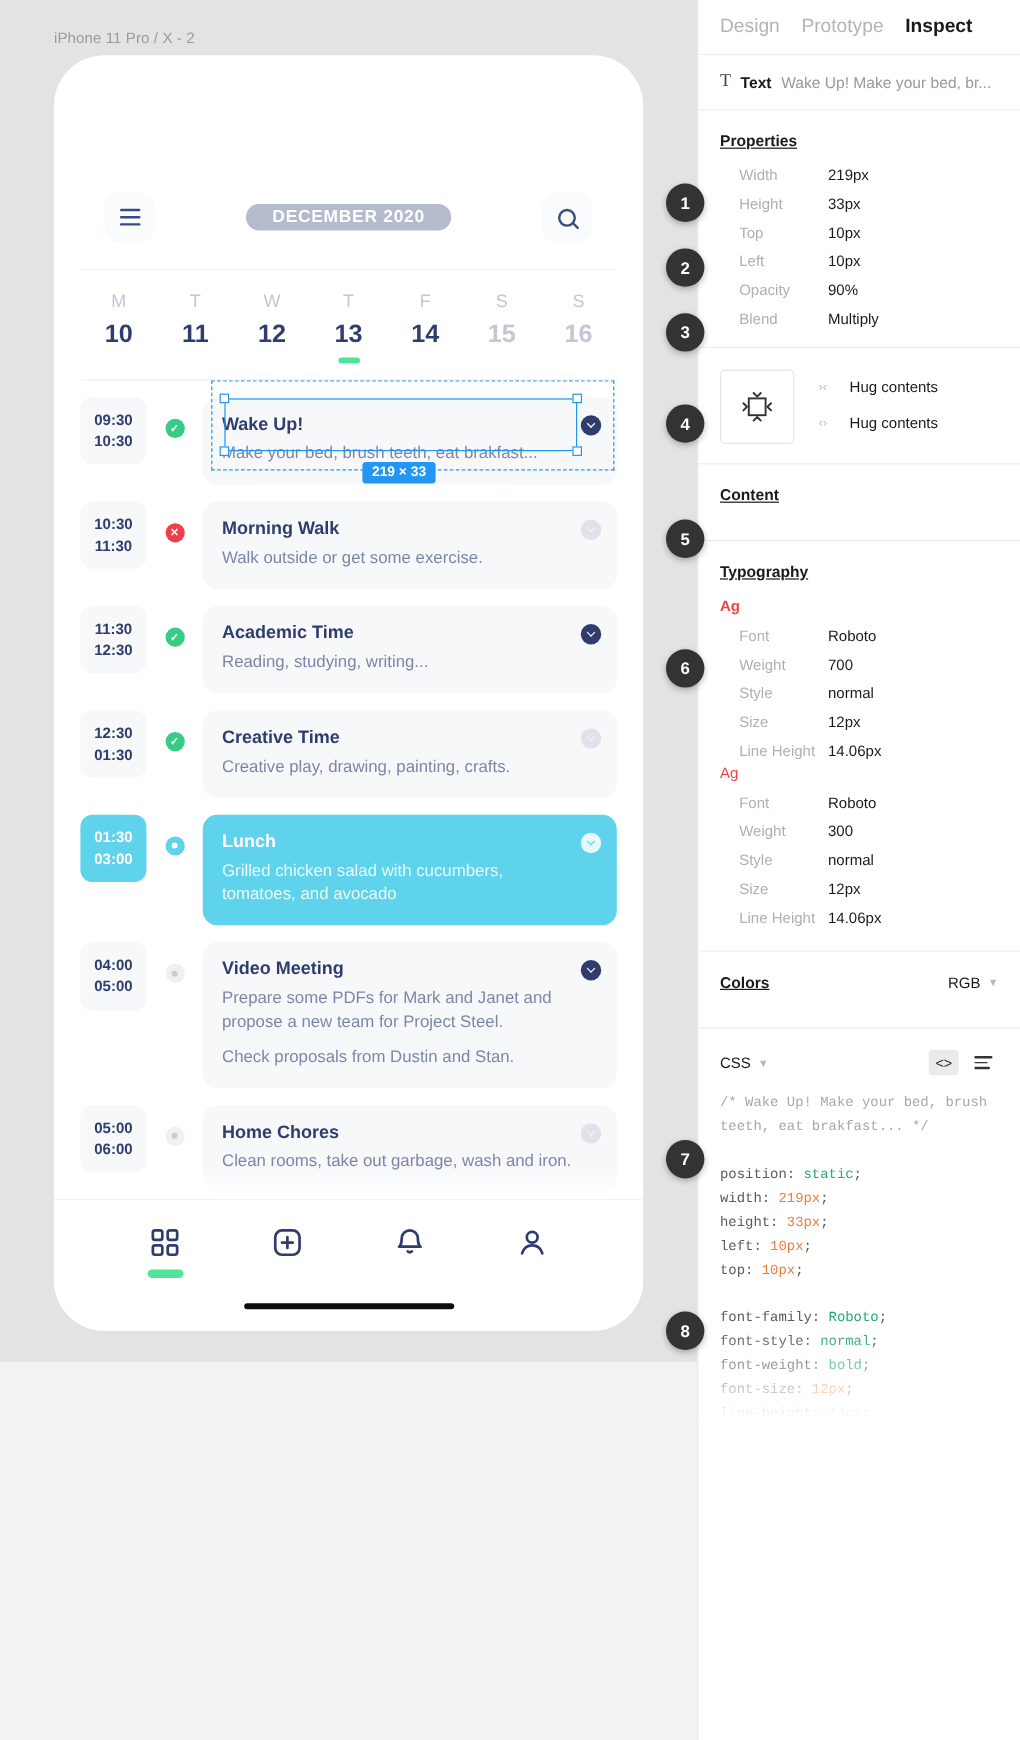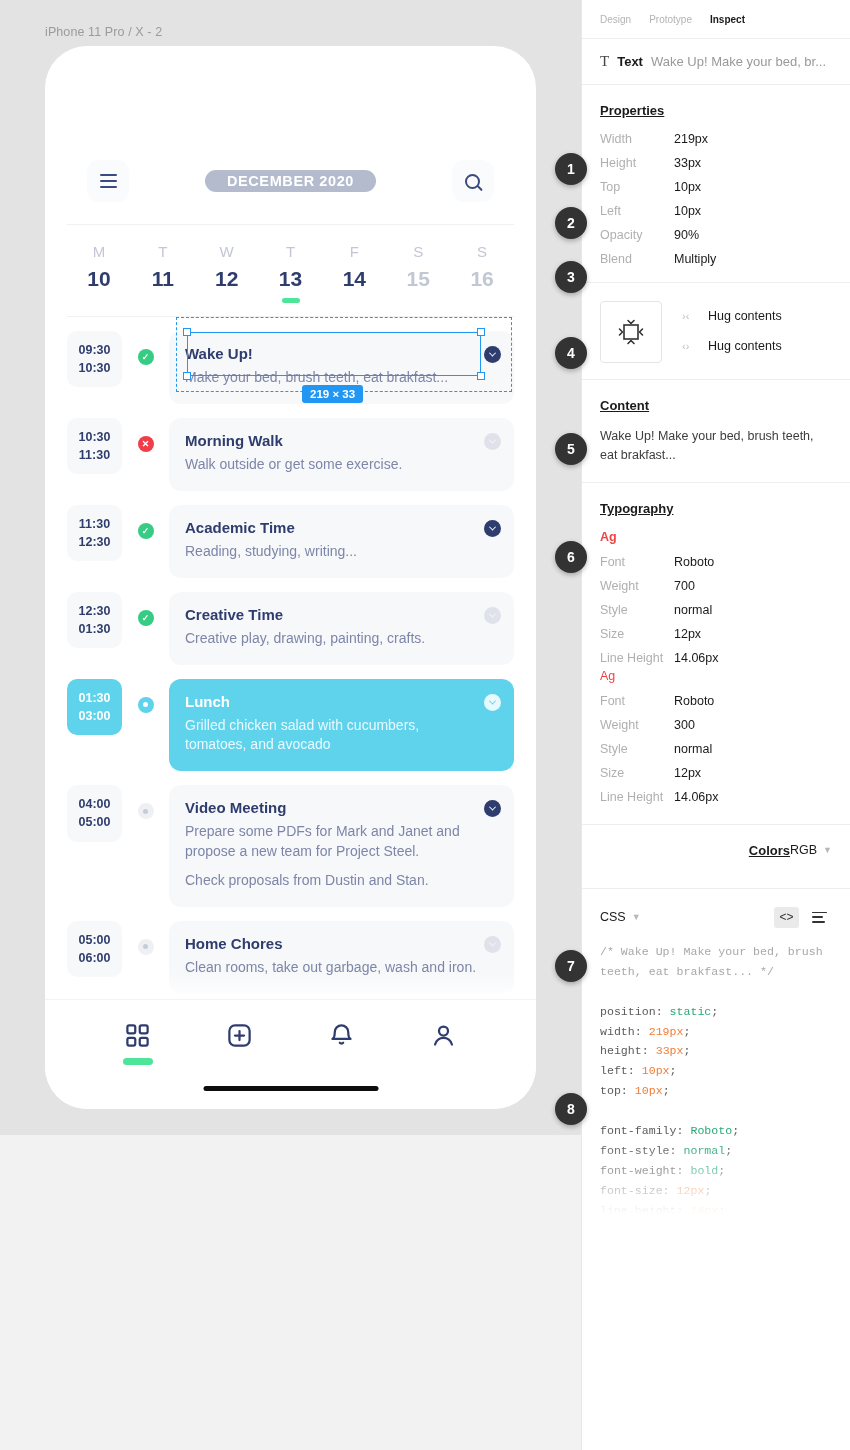--- a/index.html
+++ b/index.html
@@ -185,40 +185,40 @@
   
   .panel {
     position: absolute; left: 581px; top: 0;
     width: 269px; height: 1450px;
     background: #fff;
     border-left: 1px solid #e7e7e7;
     overflow: hidden;
   }
   .tabs {
     display: flex; gap: 18px; padding: 14px 18px 13px;
-    font-size: 10px; border-bottom: 1px solid #eeeeee;
+    font-size: 16px; border-bottom: 1px solid #eeeeee;
   }
   .tabs .tab { color: #b3b3b3; }
   .tabs .tab.active { color: #1a1a1a; font-weight: bold; }
 
   .layerrow {
     display: flex; align-items: center; gap: 8px;
     padding: 14px 18px; border-bottom: 1px solid #eeeeee;
     font-size: 13px;
   }
   .t-glyph { color: #444; font-size: 15px; font-family: "Liberation Serif", serif; }
   .layerrow .lt { color: #1a1a1a; font-weight: bold; }
   .layerrow .lv { color: #999; overflow: hidden; white-space: nowrap; }
 
   .section { padding: 18px 18px 16px; border-bottom: 1px solid #eeeeee; }
   .sec-title { font-size: 13px; font-weight: bold; color: #1a1a1a; margin-bottom: 14px; text-decoration: underline; }
-  .sec-head { display: flex; align-items: center; justify-content: flex-end; margin-bottom: 14px; }
+  .sec-head { display: flex; align-items: center; justify-content: space-between; margin-bottom: 14px; }
   .prop { display: flex; font-size: 12.5px; margin-bottom: 10px; }
   .prop:last-child { margin-bottom: 0; }
-  .prop .k { width: 74px; color: #b0b0b0; }
+  .prop .k { width: 74px; color: #b0b0b0; margin-left: 16px; }
   .prop .v { color: #1a1a1a; }
 
   .constraints { display: flex; align-items: flex-start; gap: 20px; }
   .cbox {
     width: 62px; height: 62px; border: 1px solid #e4e4e4;
     border-radius: 4px; display: flex; align-items: center; justify-content: center;
   }
   .chug { display: flex; flex-direction: column; gap: 16px; padding-top: 8px; }
   .hug { display: flex; align-items: center; gap: 12px; font-size: 12.5px; color: #1a1a1a; }
   .hug .hg { color: #c0c0c0; font-size: 11px; width: 14px; }
@@ -544,21 +544,20 @@
           <div class="hug">
             <span class="hg">‹›</span>
             <span>Hug contents</span>
           </div>
         </div>
       </div>
     </div>
 
     <div class="section">
       <div class="sec-title">Content</div>
-      <div class="content-text">Wake Up! Make your bed, brush teeth, eat brakfast...</div>
     </div>
 
     <div class="section">
       <div class="sec-title">Typography</div>
       <div id="typo">
           <div class="tyblock">
      <div class="ag b">Ag</div>
      <div class="prop">
         <div class="k">Font</div>
         <div class="v">Roboto</div>

